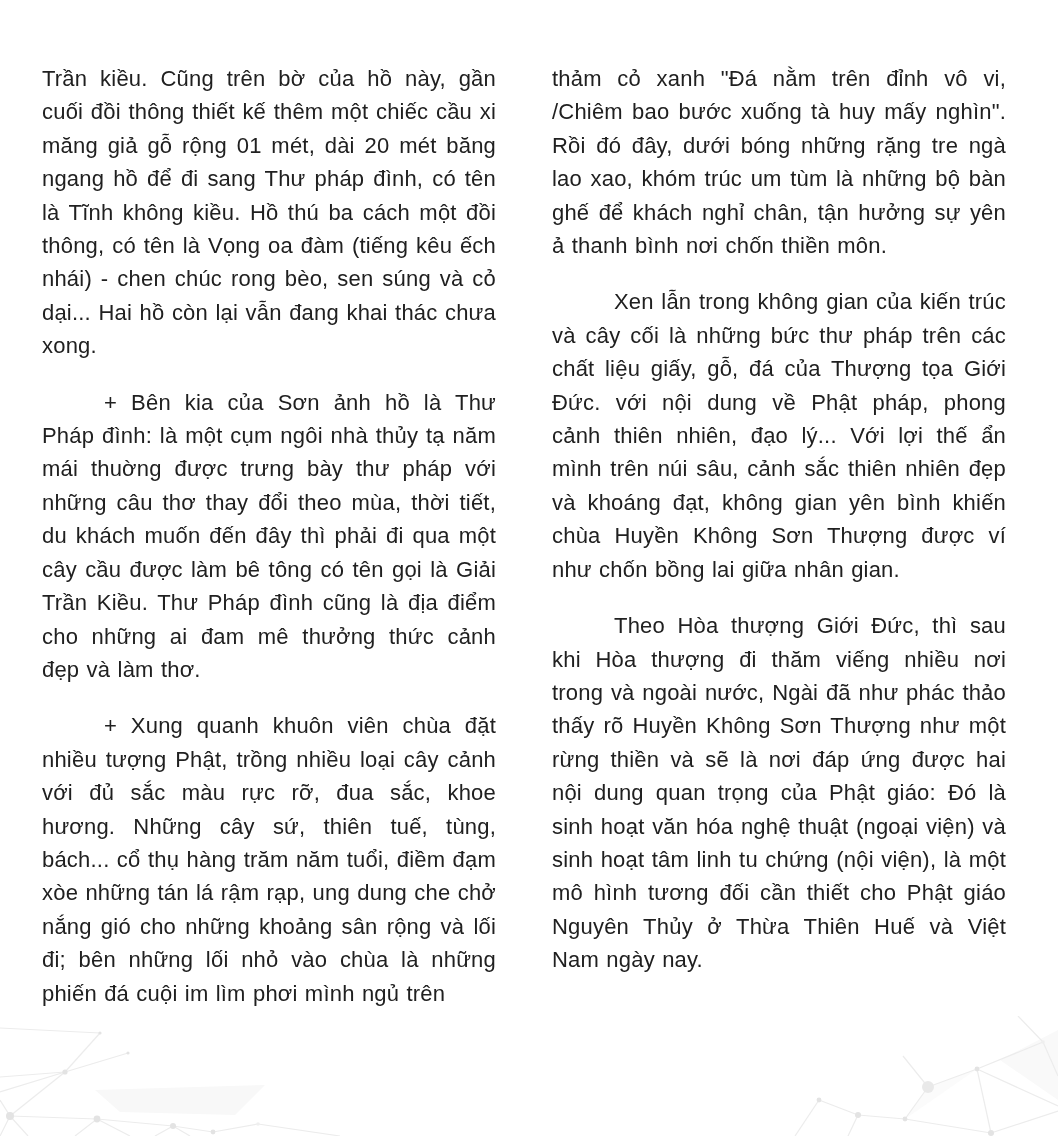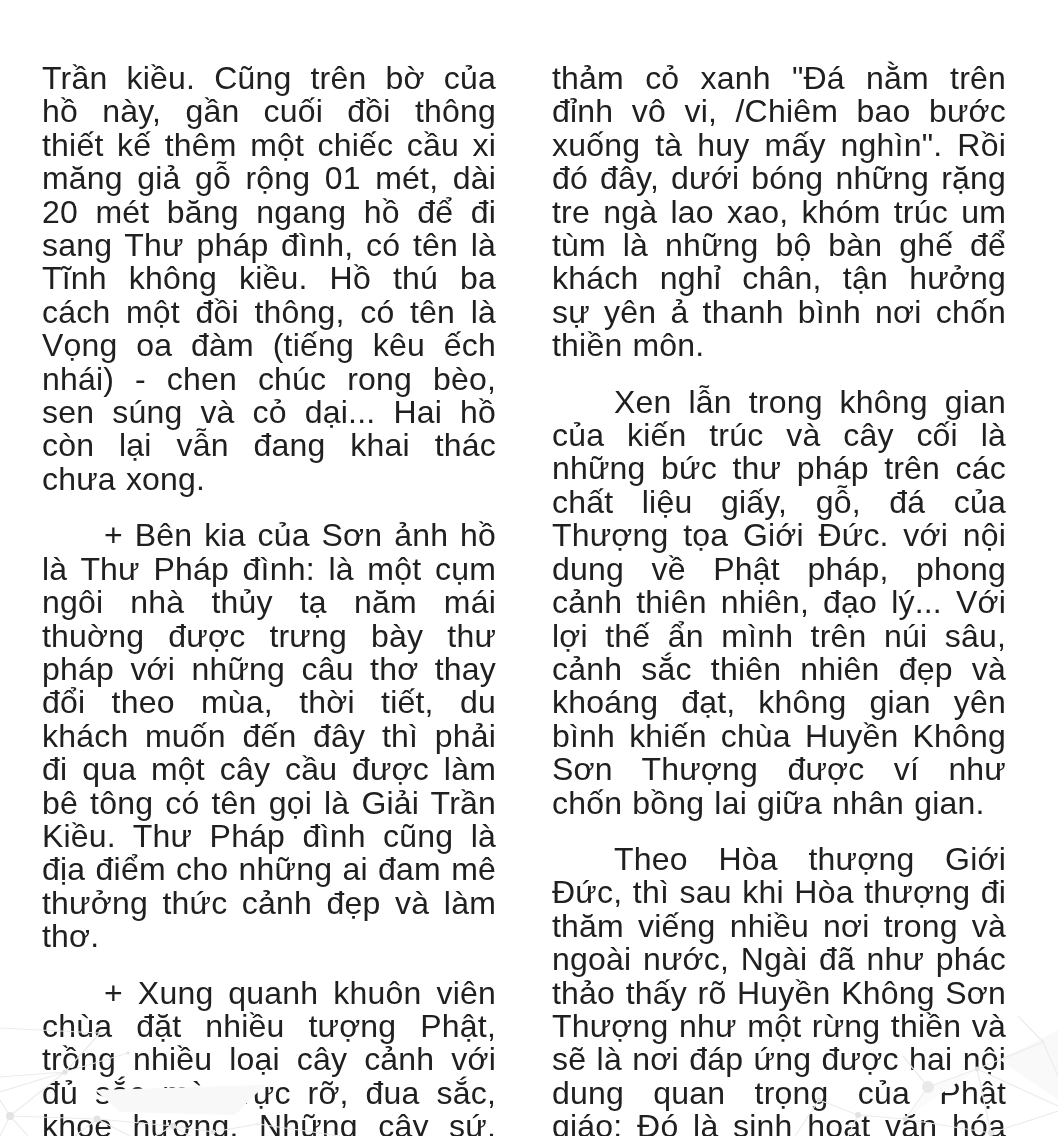--- a/index.html
+++ b/index.html
@@ -18,21 +18,21 @@
   .text-column {
     position: absolute;
     top: 62px;
     width: 454px;
     color: #202020;
   }
   .col-left  { left: 42px;  }
   .col-right { left: 552px; }
   .text-column p {
     margin: 0 0 8px 0;
-    font-size: 32px;
+    font-size: 22px;
     line-height: 33.4px;
     text-align: justify;
     letter-spacing: 0.2px;
     word-spacing: 1px;
   }
   .text-column p.indent {
     text-indent: 62px;
     margin-top: 23px;
   }
   .decor {

